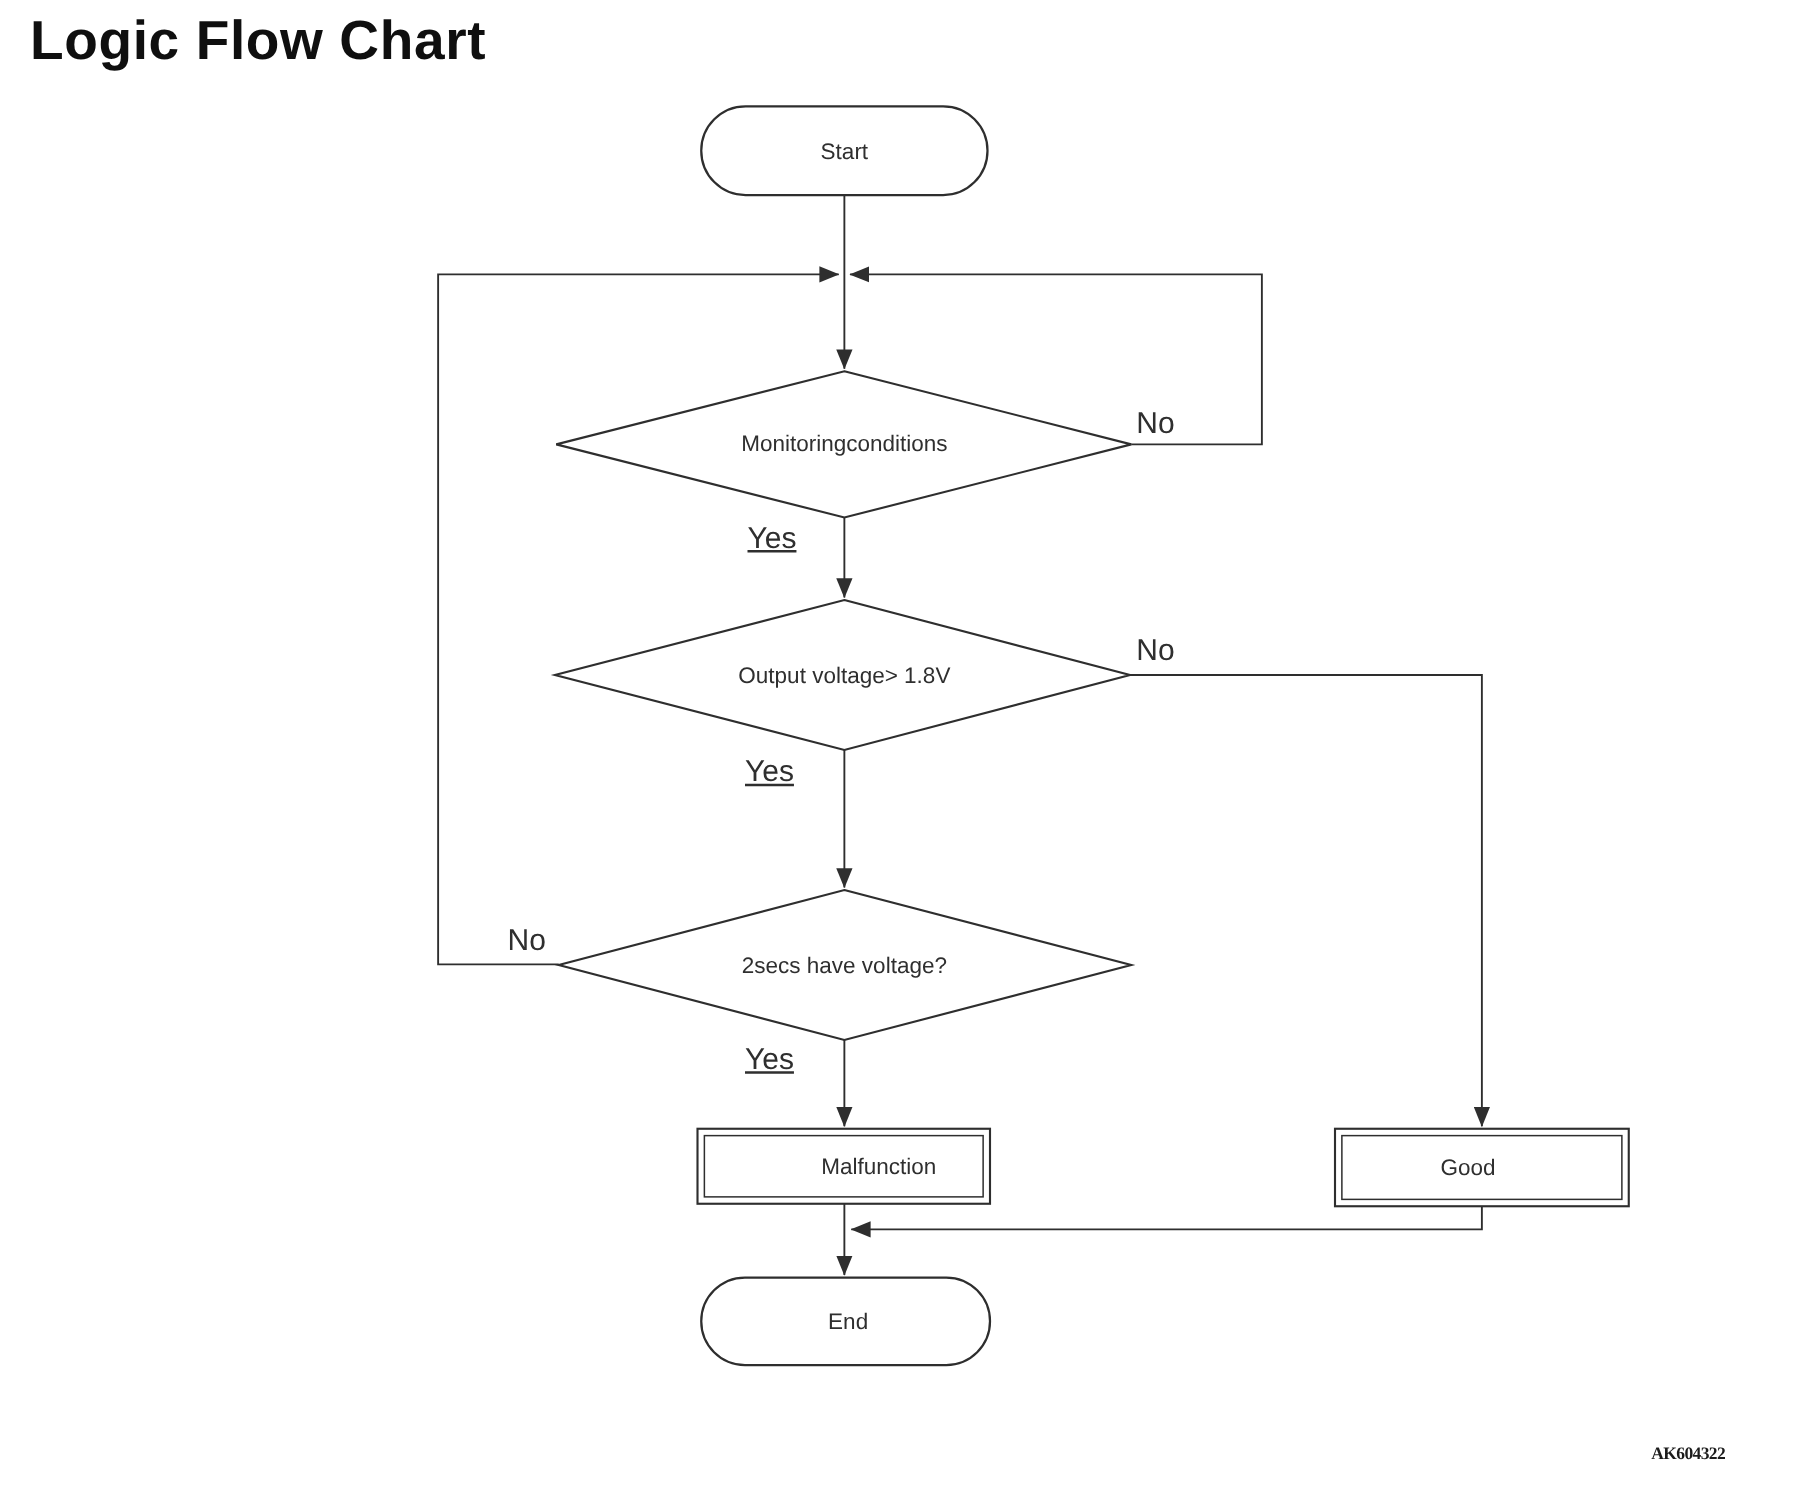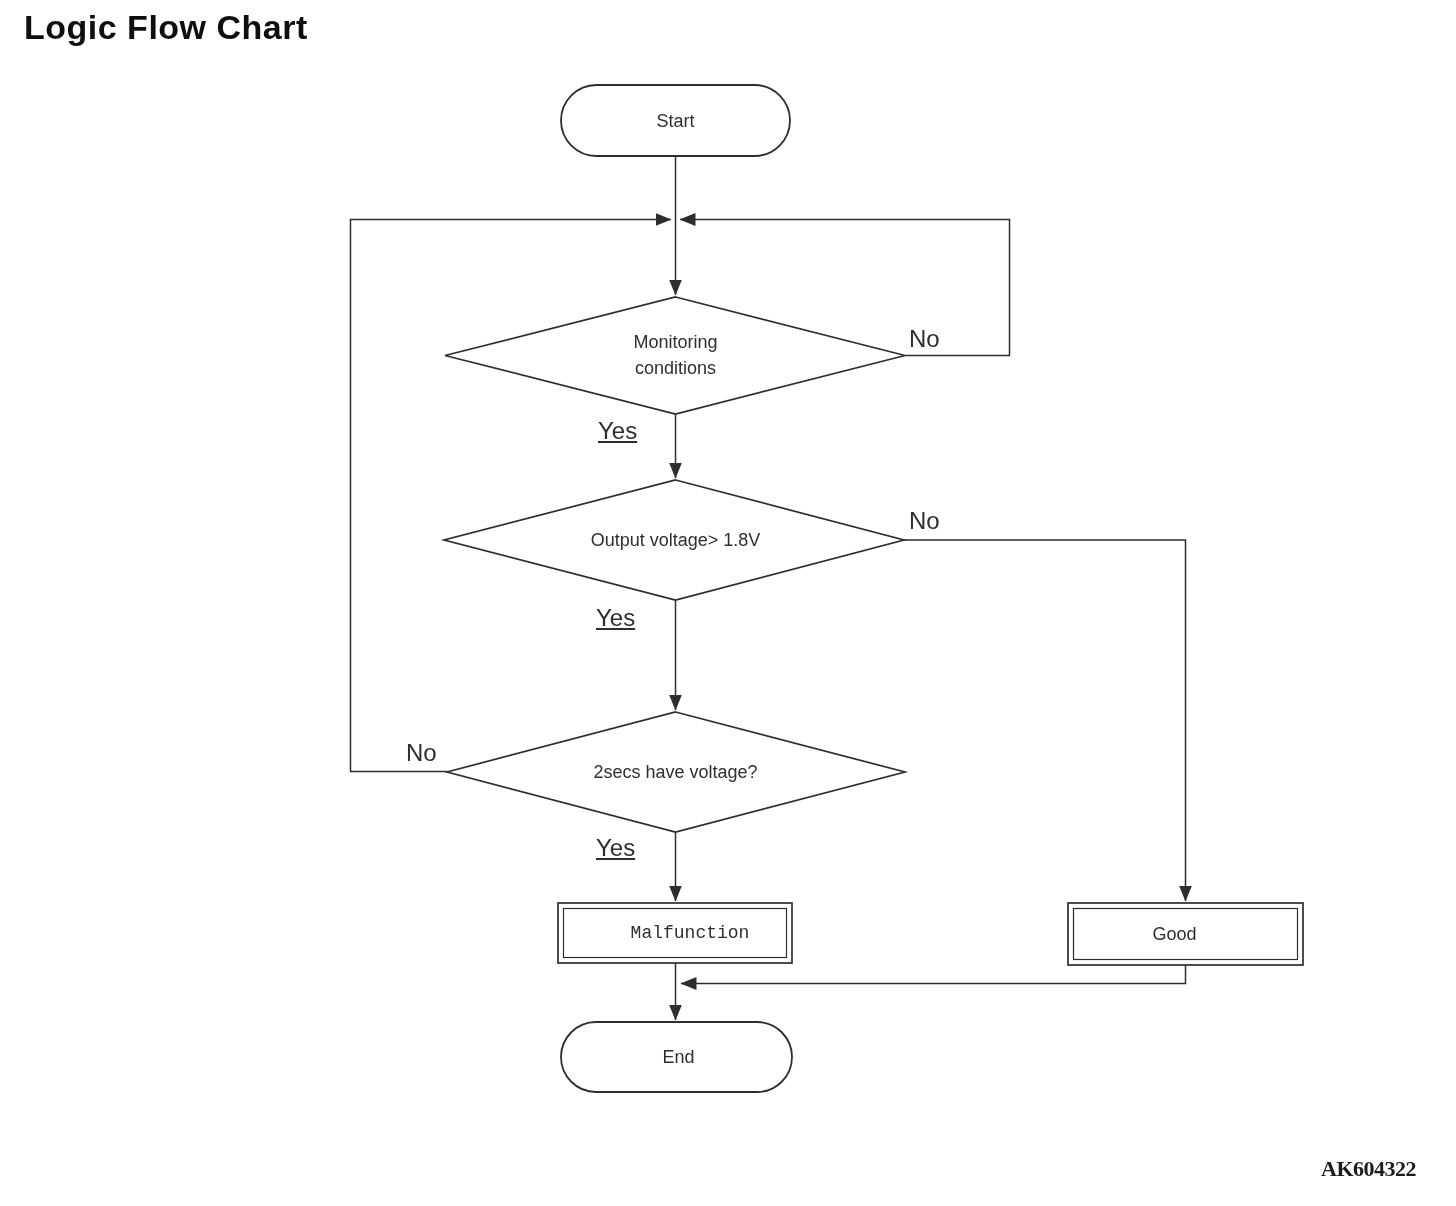--- a/index.html
+++ b/index.html
@@ -20,21 +20,21 @@
     position: absolute;
     left: 0;
     top: 0;
     width: 1456px;
     height: 1206px;
   }
   .page-title {
     position: absolute;
     left: 24px;
     top: 8px;
-    font-size: 34px;
+    font-size: 44px;
     font-weight: bold;
     color: #0f0f0f;
     letter-spacing: 0.5px;
     white-space: nowrap;
   }
   .node-label {
     position: absolute;
     display: flex;
     align-items: center;
     justify-content: center;
@@ -55,21 +55,21 @@
     text-align: left;
     width: 62px;
     text-decoration: underline;
   }
   .figure-code {
     position: absolute;
     left: 1321px;
     top: 1156px;
     font-family: "Liberation Serif", "DejaVu Serif", serif;
     font-weight: bold;
-    font-size: 22px;
+    font-size: 14px;
     letter-spacing: -0.5px;
     color: #1c1c1c;
     white-space: nowrap;
   }
 </style>
 </head>
 <body>
 
 <div id="stage">
 
@@ -102,33 +102,33 @@
       <rect x="558" y="903" width="234" height="60" stroke-width="1.7"></rect>
       <rect x="563.5" y="908.5" width="223" height="49" stroke-width="1.2"></rect>
       <rect x="1068" y="903" width="235" height="62" stroke-width="1.7"></rect>
       <rect x="1073.5" y="908.5" width="224" height="51" stroke-width="1.2"></rect>
       <rect x="561" y="1022" width="231" height="70" rx="35" stroke-width="1.8"></rect>
     </g>
   </svg>
 
   <div class="node-label" style="left:561px; top:85px; width:229px; height:71px;">Start</div>
 
-  <div class="node-label" style="left:545px; top:329px; width:261px; height:52px; flex-direction:column;text-align:center;">
+  <div class="node-label" style="left:545px; top:329px; width:261px; height:52px; flex-direction:row;text-align:center;">
     <span>Monitoring</span>
     <span>conditions</span>
   </div>
 
   <div class="node-label" style="left:545px; top:514px; width:261px; height:52px; flex-direction:row;">
     <span>Output voltage</span>
     <span>&gt; 1.8V</span>
   </div>
 
   <div class="node-label" style="left:520px; top:758px; width:311px; height:28px;">2secs have voltage?</div>
 
-  <div class="node-label" style="left:573px; top:903px; width:234px; height:60px;font-family:Liberation Mono, monospace;">Malfunction</div>
+  <div class="node-label" style="left:586px; top:903px; width:234px; height:60px;">Malfunction</div>
 
   <div class="node-label" style="left:1068px; top:903px; width:213px; height:62px;">Good</div>
 
   <div class="node-label" style="left:563px; top:1022px; width:231px; height:70px;">End</div>
 
   <div class="edge-label right-align" style="left:598px; top:419px;">Yes</div>
   <div class="edge-label" style="left:909px; top:327px;">No</div>
 
   <div class="edge-label right-align" style="left:596px; top:606px;">Yes</div>
   <div class="edge-label" style="left:909px; top:509px;">No</div>

